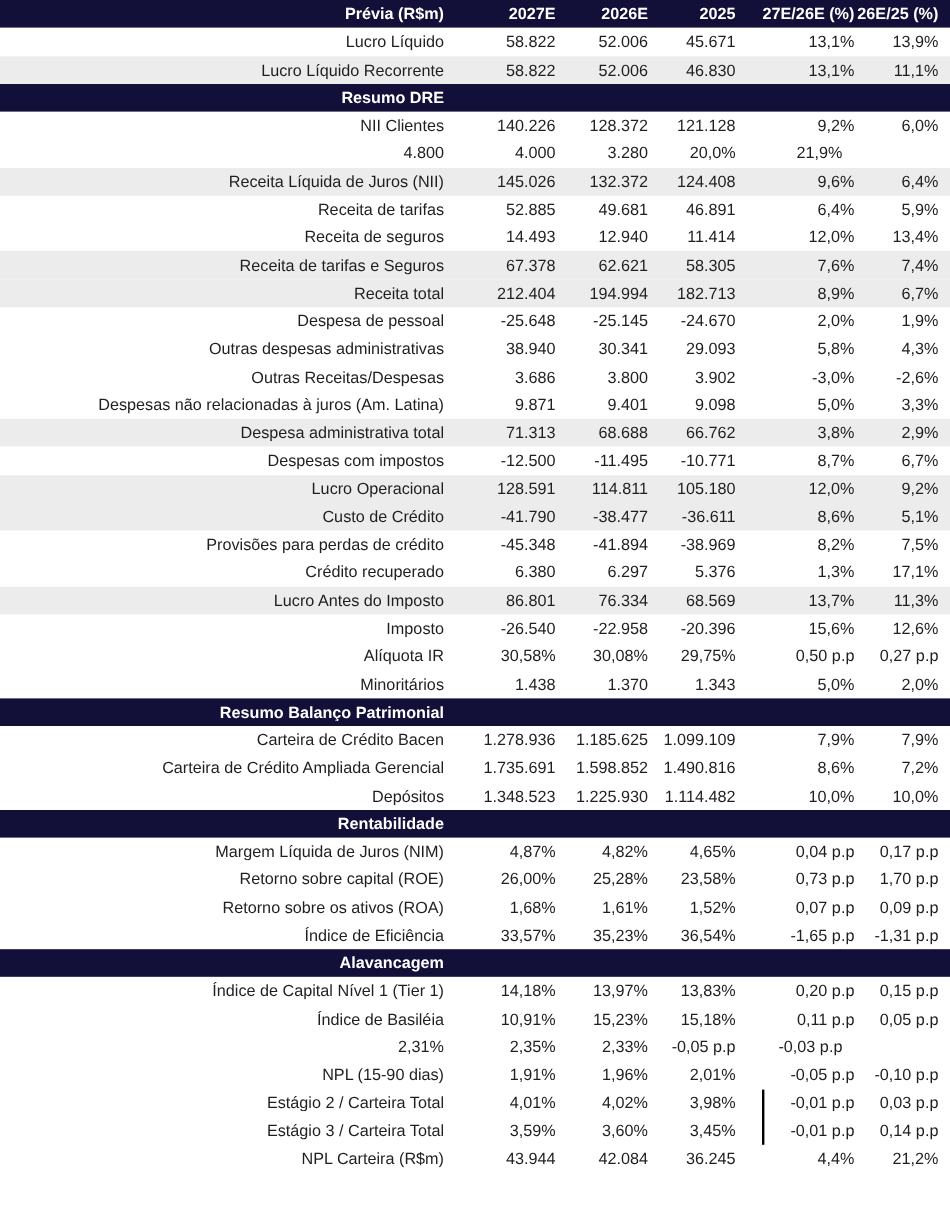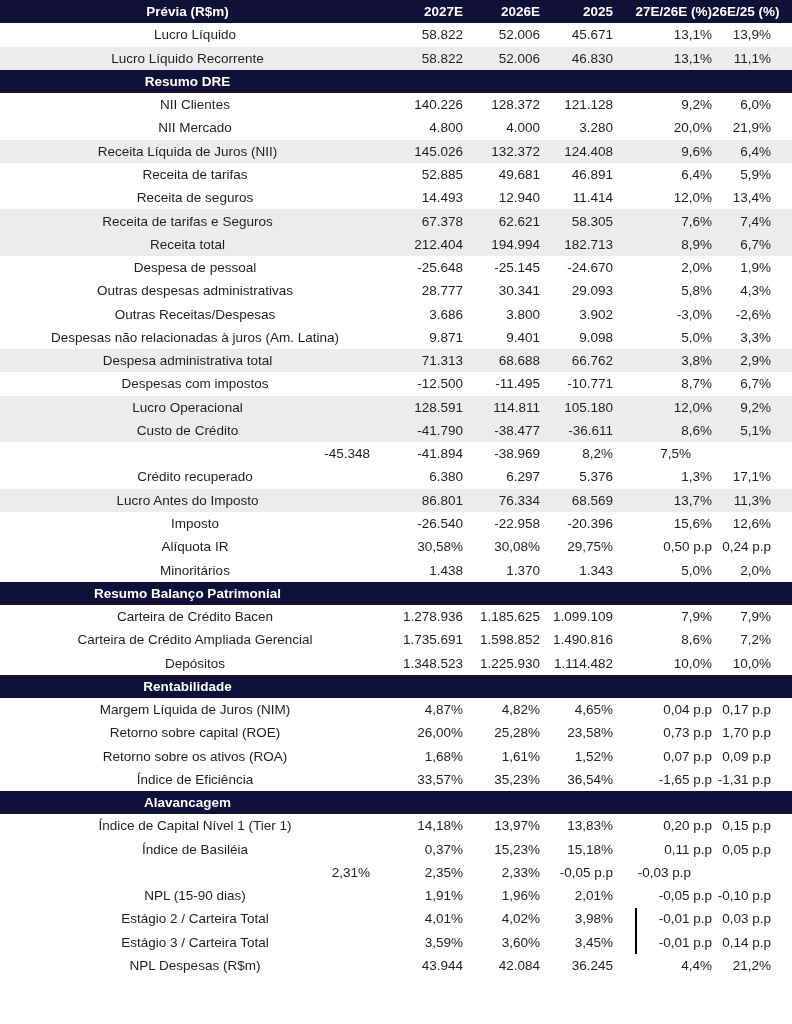--- a/index.html
+++ b/index.html
@@ -20,23 +20,23 @@
   .row{
     display:grid;
     grid-template-columns:1fr 93px 77px 73px 99px 80px;
     height:23.273px;
     align-items:center;
     font-size:13.5px;
     color:var(--text);
     box-sizing:border-box;
   }
   .cell{white-space:nowrap;overflow:hidden;}
-  .cell.label{padding-left:20px;text-align:center;}
+  .cell.label{padding-left:20px;text-align:right;}
   .cell.num{text-align:right;}
-  .cell.num:last-child{padding-right:21px;}
+  .cell.num:last-child{padding-right:10px;}
   .row.colheader,.row.section{
     background:var(--navy);
     color:#ffffff;
     font-weight:bold;
   }
   .row.colheader .cell.label,
   .row.section .cell.label,
   .row.summary .cell.label{padding-left:5px;}
   .row.summary{
     background:var(--stripe);
@@ -89,21 +89,20 @@
     </div>
     <div class="row data">
       <div class="cell label">NII Clientes</div>
       <div class="cell num">140.226</div>
       <div class="cell num">128.372</div>
       <div class="cell num">121.128</div>
       <div class="cell num">9,2%</div>
       <div class="cell num">6,0%</div>
     </div>
     <div class="row data">
-      <div class="cell label">NII Mercado</div>
       <div class="cell num">4.800</div>
       <div class="cell num">4.000</div>
       <div class="cell num">3.280</div>
       <div class="cell num">20,0%</div>
       <div class="cell num">21,9%</div>
     </div>
     <div class="row summary">
       <div class="cell label">Receita Líquida de Juros (NII)</div>
       <div class="cell num">145.026</div>
       <div class="cell num">132.372</div>
@@ -146,21 +145,21 @@
     <div class="row data">
       <div class="cell label">Despesa de pessoal</div>
       <div class="cell num">-25.648</div>
       <div class="cell num">-25.145</div>
       <div class="cell num">-24.670</div>
       <div class="cell num">2,0%</div>
       <div class="cell num">1,9%</div>
     </div>
     <div class="row data">
       <div class="cell label">Outras despesas administrativas</div>
-      <div class="cell num">28.777</div>
+      <div class="cell num">38.940</div>
       <div class="cell num">30.341</div>
       <div class="cell num">29.093</div>
       <div class="cell num">5,8%</div>
       <div class="cell num">4,3%</div>
     </div>
     <div class="row data">
       <div class="cell label">Outras Receitas/Despesas</div>
       <div class="cell num">3.686</div>
       <div class="cell num">3.800</div>
       <div class="cell num">3.902</div>
@@ -201,20 +200,21 @@
     </div>
     <div class="row summary">
       <div class="cell label">Custo de Crédito</div>
       <div class="cell num">-41.790</div>
       <div class="cell num">-38.477</div>
       <div class="cell num">-36.611</div>
       <div class="cell num">8,6%</div>
       <div class="cell num">5,1%</div>
     </div>
     <div class="row data">
+      <div class="cell label">Provisões para perdas de crédito</div>
       <div class="cell num">-45.348</div>
       <div class="cell num">-41.894</div>
       <div class="cell num">-38.969</div>
       <div class="cell num">8,2%</div>
       <div class="cell num">7,5%</div>
     </div>
     <div class="row data">
       <div class="cell label">Crédito recuperado</div>
       <div class="cell num">6.380</div>
       <div class="cell num">6.297</div>
@@ -237,21 +237,21 @@
       <div class="cell num">-20.396</div>
       <div class="cell num">15,6%</div>
       <div class="cell num">12,6%</div>
     </div>
     <div class="row data">
       <div class="cell label">Alíquota IR</div>
       <div class="cell num">30,58%</div>
       <div class="cell num">30,08%</div>
       <div class="cell num">29,75%</div>
       <div class="cell num">0,50 p.p</div>
-      <div class="cell num">0,24 p.p</div>
+      <div class="cell num">0,27 p.p</div>
     </div>
     <div class="row data">
       <div class="cell label">Minoritários</div>
       <div class="cell num">1.438</div>
       <div class="cell num">1.370</div>
       <div class="cell num">1.343</div>
       <div class="cell num">5,0%</div>
       <div class="cell num">2,0%</div>
     </div>
     <div class="row section">
@@ -337,21 +337,21 @@
     <div class="row data">
       <div class="cell label">Índice de Capital Nível 1 (Tier 1)</div>
       <div class="cell num">14,18%</div>
       <div class="cell num">13,97%</div>
       <div class="cell num">13,83%</div>
       <div class="cell num">0,20 p.p</div>
       <div class="cell num">0,15 p.p</div>
     </div>
     <div class="row data">
       <div class="cell label">Índice de Basiléia</div>
-      <div class="cell num">0,37%</div>
+      <div class="cell num">10,91%</div>
       <div class="cell num">15,23%</div>
       <div class="cell num">15,18%</div>
       <div class="cell num">0,11 p.p</div>
       <div class="cell num">0,05 p.p</div>
     </div>
     <div class="row data">
       <div class="cell num">2,31%</div>
       <div class="cell num">2,35%</div>
       <div class="cell num">2,33%</div>
       <div class="cell num">-0,05 p.p</div>
@@ -375,21 +375,21 @@
     </div>
     <div class="row data">
       <div class="cell label">Estágio 3 / Carteira Total</div>
       <div class="cell num">3,59%</div>
       <div class="cell num">3,60%</div>
       <div class="cell num">3,45%</div>
       <div class="cell num">-0,01 p.p</div>
       <div class="cell num">0,14 p.p</div>
     </div>
     <div class="row data">
-      <div class="cell label">NPL Despesas (R$m)</div>
+      <div class="cell label">NPL Carteira (R$m)</div>
       <div class="cell num">43.944</div>
       <div class="cell num">42.084</div>
       <div class="cell num">36.245</div>
       <div class="cell num">4,4%</div>
       <div class="cell num">21,2%</div>
     </div>
   </div>
 <div class="npl-divider"></div>
 
 </body></html>

